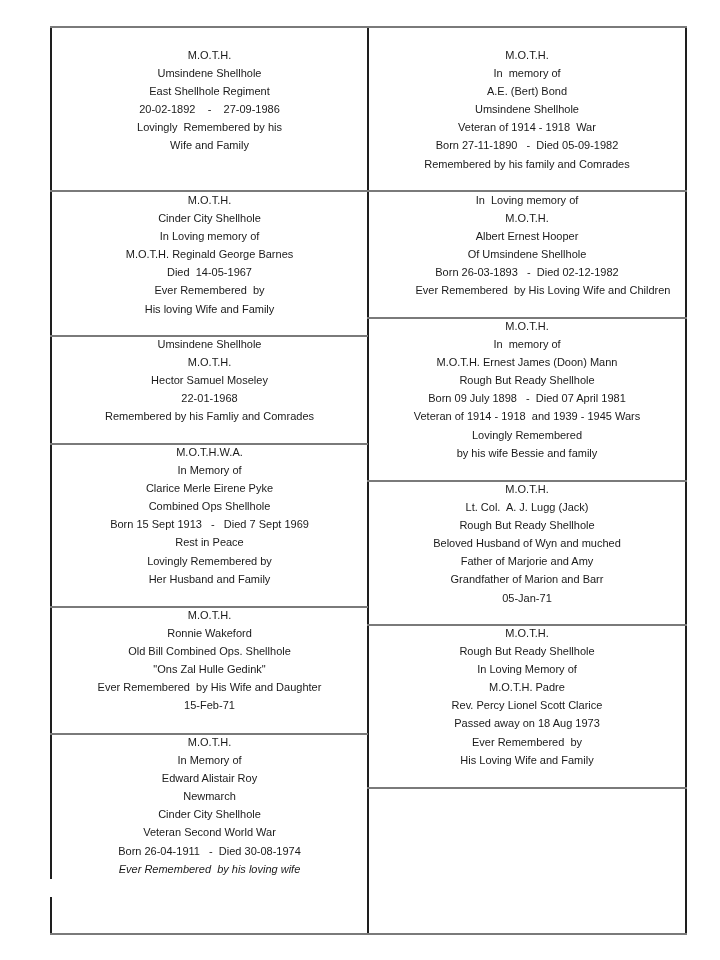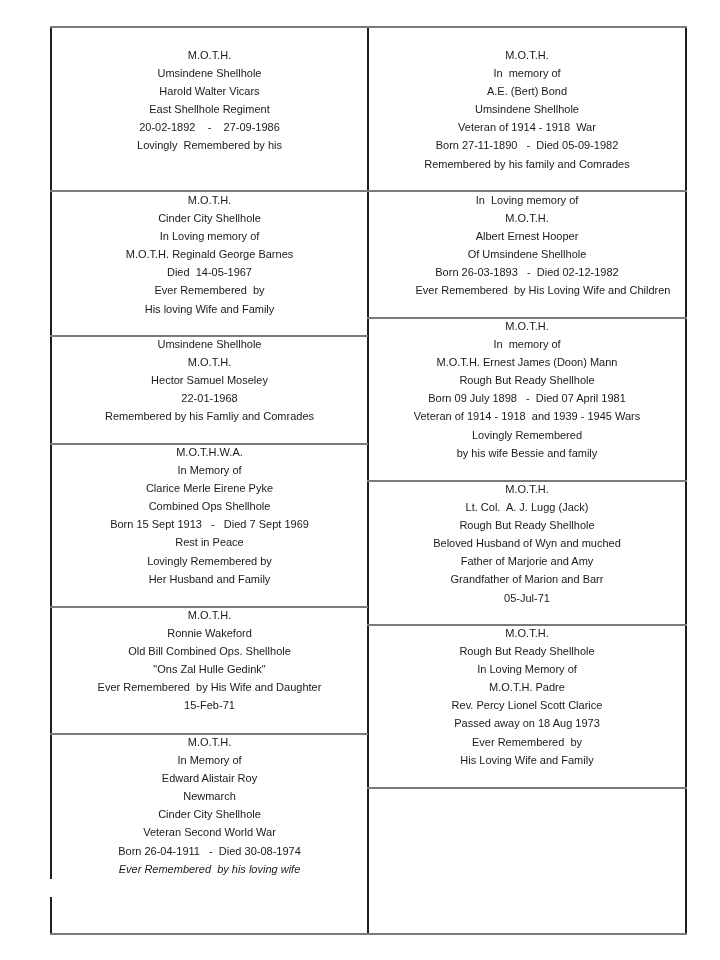--- a/index.html
+++ b/index.html
@@ -33,24 +33,24 @@
   <div class="hline" style="left:367px; top:480px; width:320px;"></div>
   <div class="hline" style="left:367px; top:624px; width:320px;"></div>
   <div class="hline" style="left:367px; top:787px; width:320px;"></div>
 
   <div class="hline" style="left:50px; top:933px; width:637px;"></div>
 </div>
 
 <div class="cell" style="left:52px; top:46px; width:315px;">
   <span class="line">M.O.T.H.</span>
   <span class="line">Umsindene Shellhole</span>
-  <span class="line">Harold Walter Vicars</span>
   <span class="line">East Shellhole Regiment</span>
   <span class="line" style="white-space:pre;">20-02-1892    -    27-09-1986</span>
   <span class="line" style="white-space:pre;">Lovingly  Remembered by his</span>
+  <span class="line">Wife and Family</span>
 </div>
 
 <div class="cell" style="left:52px; top:191px; width:315px;">
   <span class="line">M.O.T.H.</span>
   <span class="line">Cinder City Shellhole</span>
   <span class="line">In Loving memory of</span>
   <span class="line">M.O.T.H. Reginald George Barnes</span>
   <span class="line" style="white-space:pre;">Died  14-05-1967</span>
   <span class="line" style="white-space:pre;">Ever Remembered  by</span>
   <span class="line">His loving Wife and Family</span>
@@ -125,21 +125,21 @@
   <span class="line">by his wife Bessie and family</span>
 </div>
 
 <div class="cell" style="left:369px; top:480px; width:316px;">
   <span class="line">M.O.T.H.</span>
   <span class="line" style="white-space:pre;">Lt. Col.  A. J. Lugg (Jack)</span>
   <span class="line">Rough But Ready Shellhole</span>
   <span class="line">Beloved Husband of Wyn and muched</span>
   <span class="line">Father of Marjorie and Amy</span>
   <span class="line">Grandfather of Marion and Barr</span>
-  <span class="line">05-Jul-71</span>
+  <span class="line">05-Jan-71</span>
 </div>
 
 <div class="cell" style="left:369px; top:624px; width:316px;">
   <span class="line">M.O.T.H.</span>
   <span class="line">Rough But Ready Shellhole</span>
   <span class="line">In Loving Memory of</span>
   <span class="line">M.O.T.H. Padre</span>
   <span class="line">Rev. Percy Lionel Scott Clarice</span>
   <span class="line">Passed away on 18 Aug 1973</span>
   <span class="line" style="white-space:pre;">Ever Remembered  by</span>

